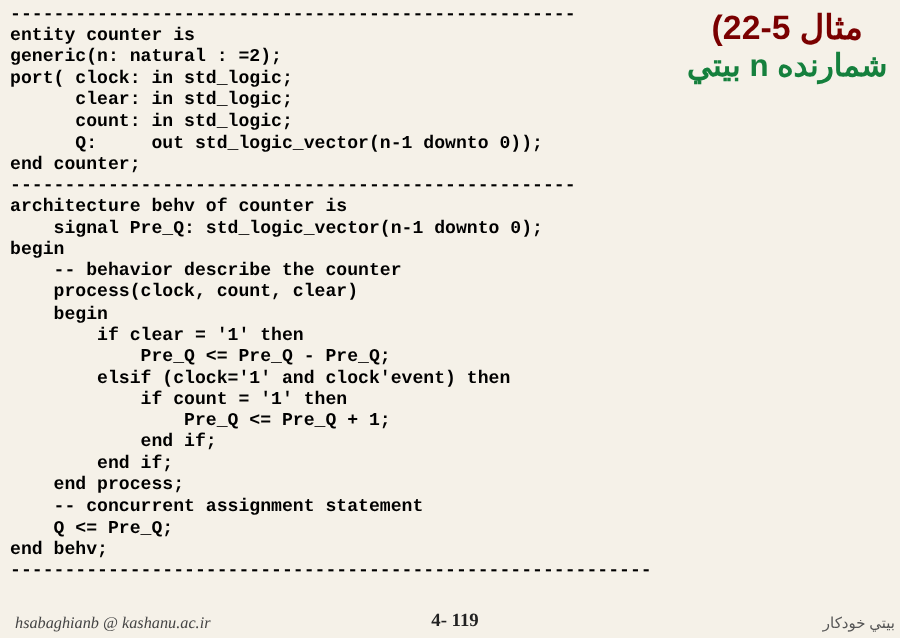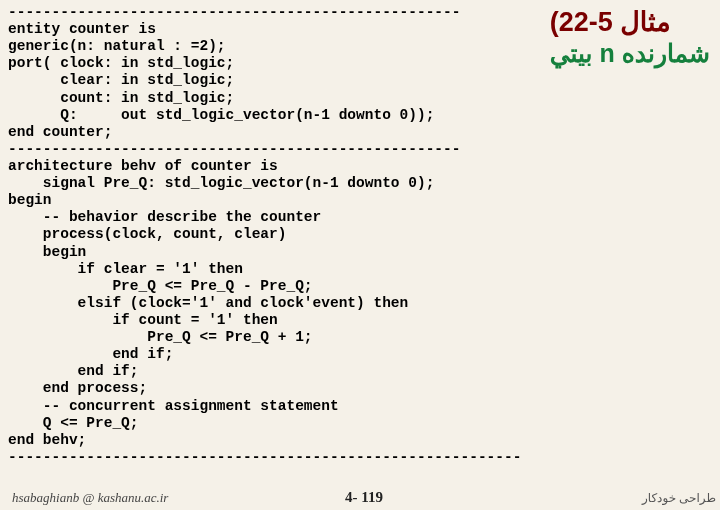--- a/index.html
+++ b/index.html
@@ -12,21 +12,21 @@
   .slide {
     width: 720px;
     height: 510px;
     position: relative;
     padding: 4px 8px 0 8px;
   }
   .title-box {
     position: absolute;
     top: 8px;
     right: 10px;
-    text-align: left;
+    text-align: center;
     direction: rtl;
     font-family: Tahoma, Arial, sans-serif;
     z-index: 2;
   }
   .title-line1 {
     color: #7a0000;
     font-size: 27px;
     font-weight: bold;
     line-height: 1.1;
   }
@@ -120,16 +120,16 @@
         end if;
     end process;
     -- concurrent assignment statement
     Q &lt;= Pre_Q;
 end behv;
 -----------------------------------------------------------</pre>
 
   <div class="footer">
     <div class="footer-left">hsabaghianb @ kashanu.ac.ir</div>
     <div class="footer-center">4- 119</div>
-    <div class="footer-right">طراحی خودکار</div>
+    <div class="footer-right">بيتي خودکار</div>
   </div>
 
 </div>
 
 </body></html>

